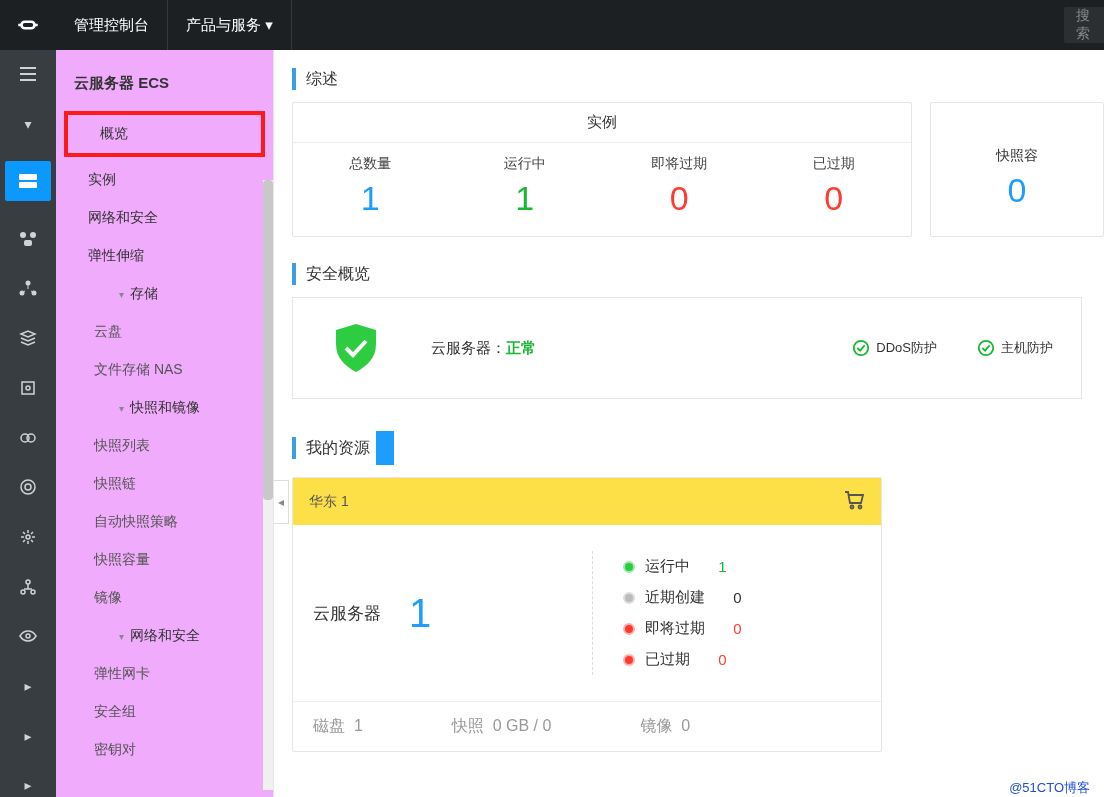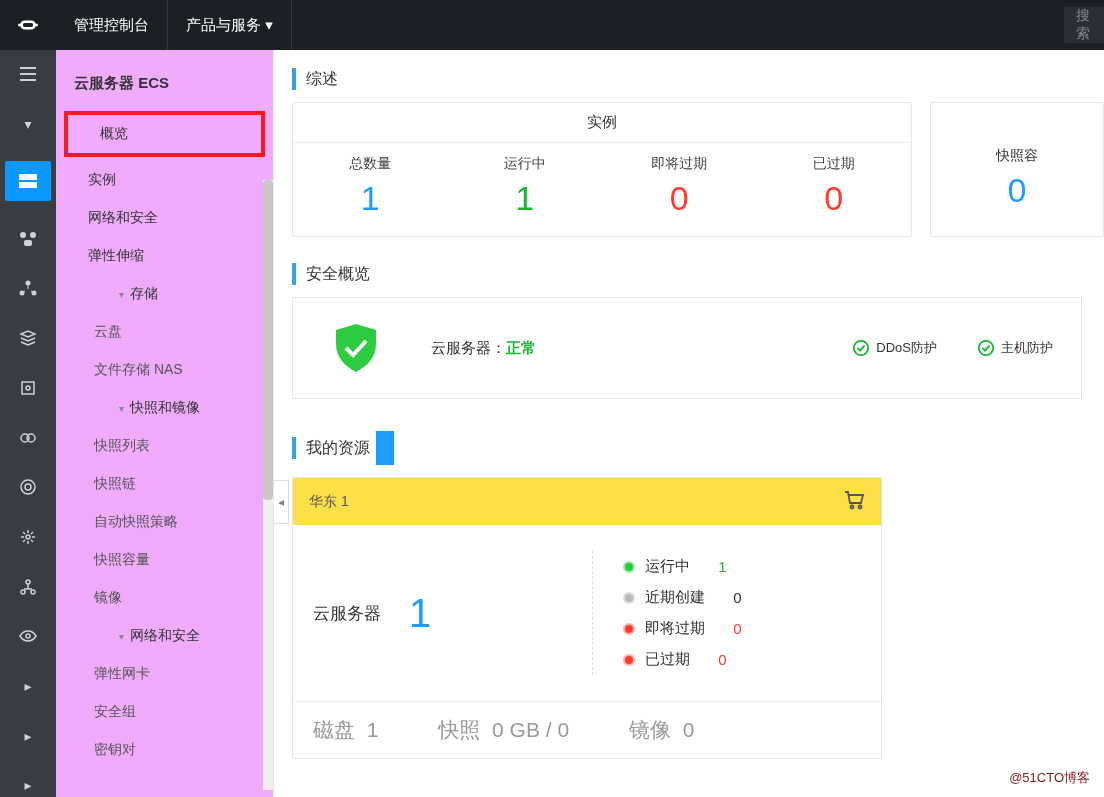--- a/index.html
+++ b/index.html
@@ -45,22 +45,22 @@
 .res-card-head { background:#fde047; padding:12px 16px; display:flex; align-items:center; justify-content:space-between; font-size:14px; color:#555;}
 .res-body { padding:26px 20px; display:flex;}
 .res-left { flex:0 0 280px; display:flex; align-items:center; gap:28px; border-right:1px dashed #ddd; font-size:17px;}
 .res-left .big { font-size:40px; color:#1f9dff; font-weight:300;}
 .res-right { flex:1; padding-left:30px;}
 .status-line { display:flex; align-items:center; gap:10px; padding:6px 0; font-size:15px;}
 .dot { width:12px; height:12px; border-radius:50%; border:2px solid; display:inline-block;}
 .dot.g { background:#29cc3f; border-color:#9ee8a9;}
 .dot.gr { background:#bbb; border-color:#ddd;}
 .dot.r { background:#ff3b30; border-color:#ffb0ab;}
-.res-foot { padding:14px 20px; color:#999; display:flex; gap:60px; font-size:21px; border-top:1px solid #eee;}
-.watermark { position:absolute; bottom:10px; right:14px; color:#7f1d1d; font-size:13px;}
+.res-foot { padding:14px 20px; color:#999; display:flex; gap:89px; font-size:16px; border-top:1px solid #eee;}
+.watermark { position:absolute; bottom:0; right:14px; color:#1d4ed8; font-size:13px;}
 .collapse-tab { position:absolute; left:-1px; top:430px; width:16px; height:44px; background:#fff; border:1px solid #ddd; display:flex; align-items:center; justify-content:center; color:#888; font-size:12px; cursor:pointer;}
 .scroll-track{ position:absolute; right:0; top:130px; width:10px; height:610px; background:#f0f0f0;}
 .scroll-thumb{ position:absolute; right:0; top:130px; width:10px; height:320px; background:#c8c8c8; border-radius:4px;}
 </style>
 </head>
 <body>
 
 <div class="topbar">
   <div class="logo">
     <svg width="26" height="26" viewBox="0 0 24 24" fill="none" stroke="#fff" stroke-width="2.5">

